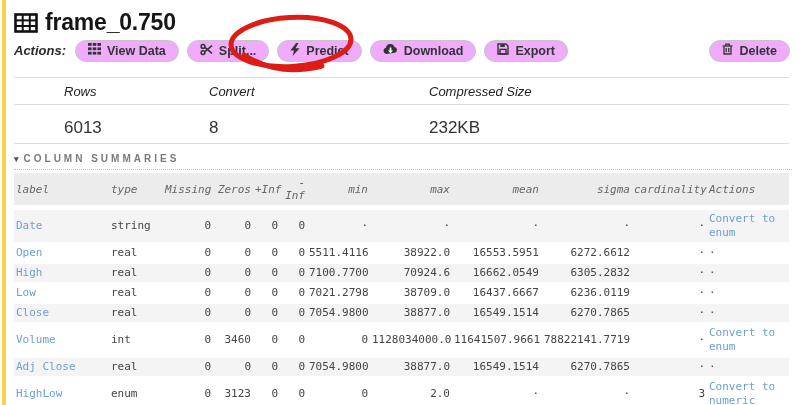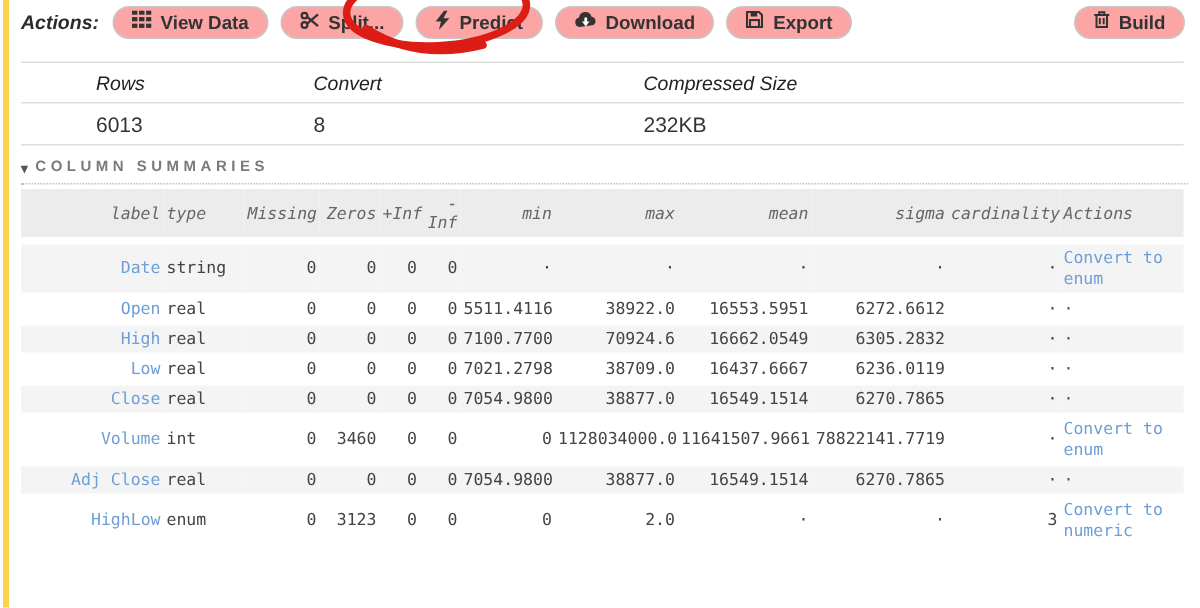--- a/index.html
+++ b/index.html
@@ -11,64 +11,76 @@
 
   
   .title-row { display:flex; align-items:center; gap:7px; margin-top:9px; }
   .title-row h1 { font-size:23px; font-weight:700; color:#161616; letter-spacing:-0.2px; }
   .frame-icon svg { display:block; }
 
   
   .actions-row { position:relative; display:flex; align-items:center; margin-top:3px; height:23px; }
   .actions-label { font-style:italic; font-weight:700; font-size:13px; color:#2b2b2b; margin-right:9px; }
   .btn { display:inline-flex; align-items:center; gap:6px; height:22px; padding:0 12px;
-         background:#fca5a5; border:1px solid #c6c6c6; border-radius:11px;
+         background:#f0abfc; border:1px solid #c6c6c6; border-radius:11px;
          font-size:12.5px; font-weight:700; color:#333; cursor:pointer; margin-right:8px;
          font-family:"Liberation Sans", sans-serif; white-space:nowrap; }
   .btn svg { flex:0 0 auto; }
   .btn-delete { margin-left:auto; margin-right:2px; }
   .annotation-circle { position:absolute; left:212px; top:-26px; pointer-events:none; }
 
   
   table.frame-summary { margin-top:15px; width:775px; border-collapse:collapse; table-layout:fixed;
                         border-top:1px solid #ddd; }
   table.frame-summary th { font-style:italic; font-weight:400; text-align:left; font-size:13px;
                            color:#222; padding:6px 0 5px 0; border-bottom:1px solid #ddd; }
-  table.frame-summary td { font-size:14px; color:#333; padding:6px 0 5px 0; border-bottom:1px solid #ddd; }
+  table.frame-summary td { font-size:17px; color:#333; padding:13px 0 5px 0; border-bottom:1px solid #ddd; }
   table.frame-summary th:first-child, table.frame-summary td:first-child { padding-left:50px; }
 
   
   .section-header { margin-top:9px; padding-bottom:5px; border-bottom:1px dotted #bdbdbd;
                     font-size:10px; font-weight:700; letter-spacing:3px; color:#7a7a7a;
                     display:flex; align-items:center; gap:5px; }
   .collapse-caret { font-size:9px; color:#555; letter-spacing:0; }
 
   
   table.columns-table { margin-top:3px; width:775px; border-collapse:collapse; table-layout:fixed;
                         font-family:"DejaVu Sans Mono","Liberation Mono",monospace; font-size:11px; }
   table.columns-table th { font-style:italic; font-weight:400; color:#666; background:#ececec;
                            padding:3px 2px; line-height:13px; white-space:pre-line;
                            border-bottom:5px solid #fff; }
   table.columns-table td { color:#444; padding:2px 2px; line-height:14px;
                            border-top:2px solid #fff; border-bottom:2px solid #fff; }
   table.columns-table tbody tr:nth-child(odd) td { background:#f4f4f4; }
   .al { text-align:left; }  .ar { text-align:right; }
-  th.c-label, td.c-label { padding-left:50px; text-align:right; }
+  th.c-label, td.c-label { padding-left:50px; text-align:left; }
   td.c-label a { color:var(--link-blue,#6d9ed6); text-decoration:none; cursor:pointer; }
   th.c-actions, td.c-actions { padding-left:10px; text-align:left; }
   td.c-actions span { color:#555; }
   td.c-actions span.link { color:var(--link-blue,#6d9ed6); cursor:pointer; }
 </style>
 </head>
 <body>
 
 <div class="accent-strip"></div>
 
 <div class="content">
 
+  <div class="title-row">
+    <span class="frame-icon">
+      <svg width="24" height="20" viewBox="0 0 24 20" fill="none">
+        <rect x="1.5" y="1.5" width="21" height="17" stroke="#111" stroke-width="2.6"></rect>
+        <line x1="1" y1="7.4" x2="23" y2="7.4" stroke="#111" stroke-width="2"></line>
+        <line x1="1" y1="13" x2="23" y2="13" stroke="#111" stroke-width="2"></line>
+        <line x1="8.7" y1="2" x2="8.7" y2="18" stroke="#111" stroke-width="2"></line>
+        <line x1="15.8" y1="2" x2="15.8" y2="18" stroke="#111" stroke-width="2"></line>
+      </svg>
+    </span>
+    <h1>frame_0.750</h1>
+  </div>
 
   <div class="actions-row">
     <span class="actions-label">Actions:</span>
 
     <button class="btn">
       <span>
         <svg width="13" height="12" viewBox="0 0 13 12" fill="#333">
           <rect x="0" y="0" width="3.6" height="2.8"></rect>
             <rect x="4.7" y="0" width="3.6" height="2.8"></rect>
             <rect x="9.4" y="0" width="3.6" height="2.8"></rect>
@@ -129,21 +141,21 @@
     <button class="btn btn-delete">
       <span>
         <svg width="11" height="12" viewBox="0 0 11 12" fill="none" stroke="#333" stroke-width="1.3">
           <path d="M2 3.2 L2 11 H9 L9 3.2"></path>
           <line x1="0.5" y1="3" x2="10.5" y2="3"></line>
           <path d="M3.8 3 V1.2 H7.2 V3"></path>
           <line x1="4.2" y1="5" x2="4.2" y2="9.2"></line>
           <line x1="6.8" y1="5" x2="6.8" y2="9.2"></line>
         </svg>
       </span>
-      <span>Build</span>
+      <span>Delete</span>
     </button>
 
     <svg class="annotation-circle" width="132" height="62" viewBox="0 0 132 62">
       <ellipse cx="65" cy="29" rx="60" ry="24.5" fill="none" stroke="var(--annotation-red,#dd1d15)" stroke-width="5" transform="rotate(-3 65 29)" stroke-linecap="round"></ellipse>
       <path d="M18 42 Q 52 64 96 53" fill="none" stroke="var(--annotation-red,#dd1d15)" stroke-width="5" stroke-linecap="round"></path>
     </svg>
   </div>
 
   <table class="frame-summary">
     <colgroup>

